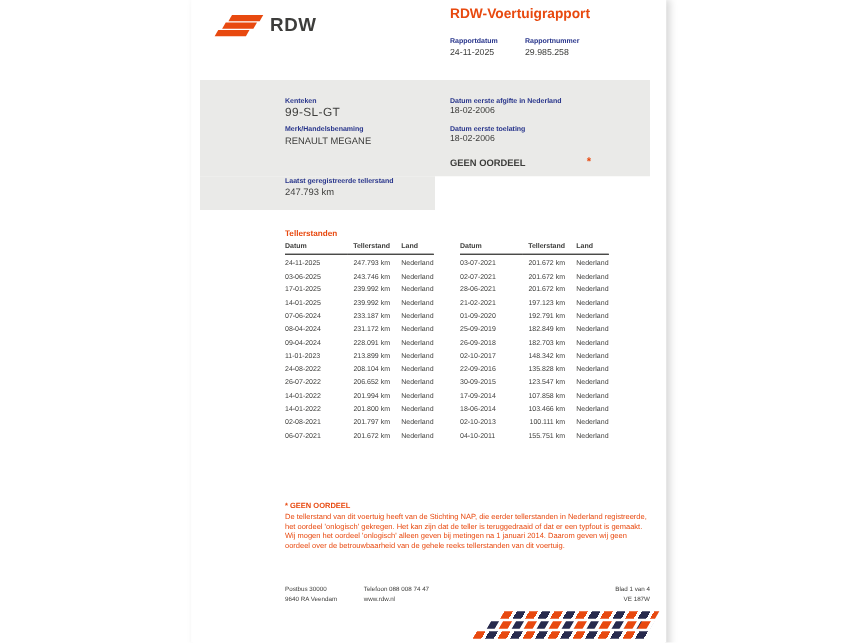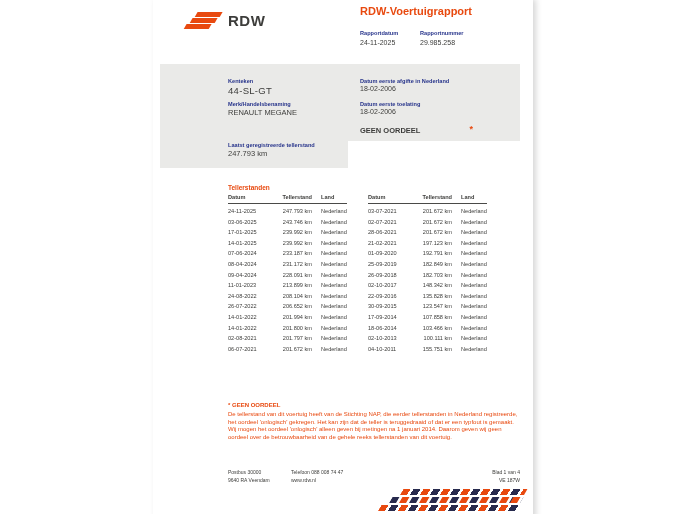--- a/index.html
+++ b/index.html
@@ -5,21 +5,21 @@
   html,body{margin:0;padding:0;}
   body{
     width:685px;height:514px;position:relative;overflow:hidden;background:#ffffff;
     font-family:"Liberation Sans","DejaVu Sans",sans-serif;color:#3D3D3B;
   }
   .page-bg{
     position:absolute;left:153px;top:-4px;width:380px;height:521px;background:#fff;
     box-shadow:3px 3px 6px rgba(0,0,0,0.16);
   }
   
-  .logo{position:absolute;left:184px;top:11px;width:90px;height:20px;}
+  .logo{position:absolute;left:172px;top:11px;width:90px;height:20px;}
   .logo-flag{position:absolute;left:0;top:0;width:40px;height:19px;}
   .logo-band{position:absolute;width:25px;height:4.5px;background:#E8490F;
     transform:skewX(-30deg);transform-origin:0 100%;}
   .lb1{left:11px;top:1px;}
   .lb2{left:5.5px;top:7px;}
   .lb3{left:0;top:13px;}
   .logo-text{position:absolute;left:44px;top:1px;font-size:15px;font-weight:700;
     color:#3D3D3B;letter-spacing:0.5px;}
   .report-title{position:absolute;left:360px;top:5px;font-size:11px;font-weight:700;color:#E8490F;}
   .meta-block{position:absolute;top:30px;}
@@ -92,21 +92,21 @@
 </div>
 <div class="meta-block m2">
   <span class="lbl">Rapportnummer</span>
   <span class="val7">29.985.258</span>
 </div>
 
 <div class="panel-main"></div>
 <div class="panel-ext"></div>
 
 <span class="pl" style="left:228px;top:78px;">Kenteken</span>
-<span class="kenteken-value">44-SL-GT</span>
+<span class="kenteken-value">99-SL-GT</span>
 <span class="pl" style="left:228px;top:101px;">Merk/Handelsbenaming</span>
 <span class="merk-value">RENAULT MEGANE</span>
 
 <span class="pl" style="left:360px;top:78px;">Datum eerste afgifte in Nederland</span>
 <span class="pv" style="left:360px;top:85px;">18-02-2006</span>
 <span class="pl" style="left:360px;top:101px;">Datum eerste toelating</span>
 <span class="pv" style="left:360px;top:108px;">18-02-2006</span>
 
 <div class="oordeel-row">
   <span class="oordeel-text">GEEN OORDEEL</span>

